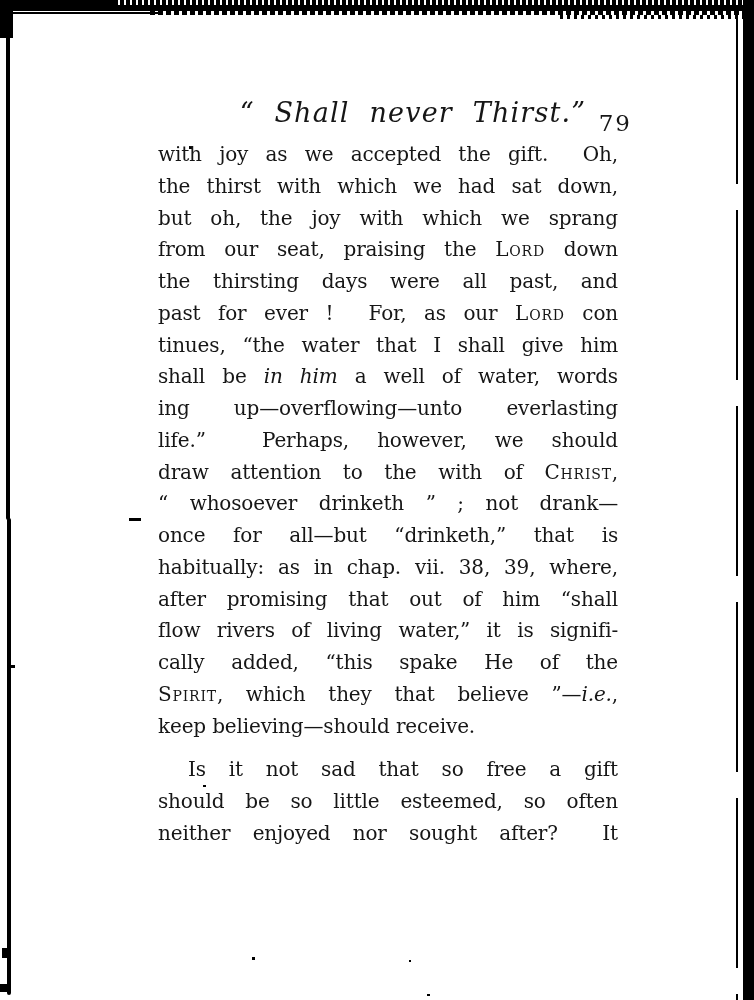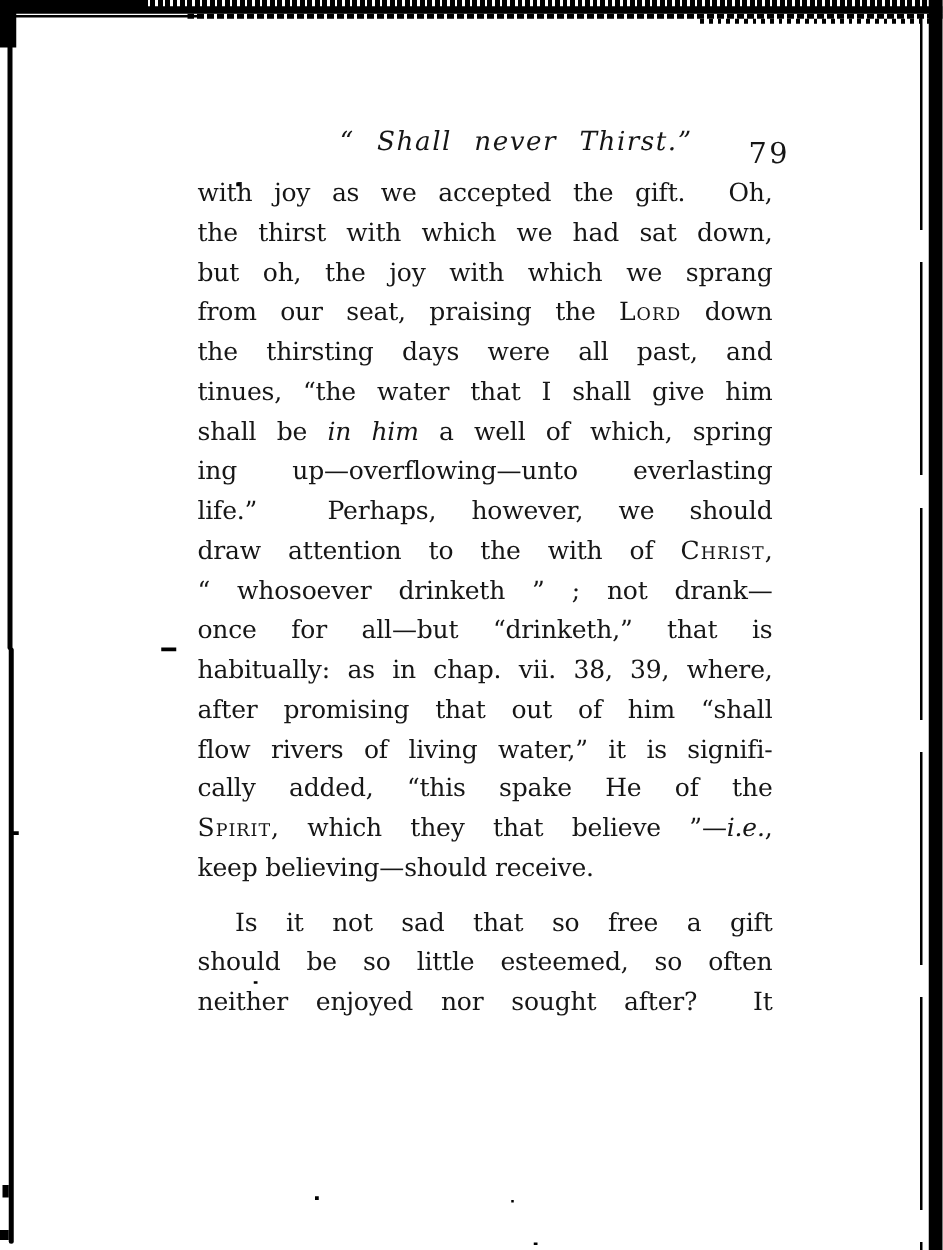--- a/index.html
+++ b/index.html
@@ -36,21 +36,21 @@
   .s5 { left:427px; top:994px; width:3px; height:2px; }
   .s6 { left:2px;  top:948px; width:5px; height:10px; }
   .s7 { left:0;    top:984px; width:7px; height:8px; }
   .s8 { left:10px; top:665px; width:5px; height:3px; }
   .s9 { left:203px; top:785px; width:3px; height:2px; }
 
   
   .hdr { position:absolute; left:158px; top:96px; width:460px; height:40px; }
   .title {
     display:block; text-align:center; padding-left:50px;
-    font-style:italic; font-size:21px; line-height:34px;
+    font-style:italic; font-size:27px; line-height:34px;
     letter-spacing:1.2px; word-spacing:10px;
     white-space:nowrap;
   }
   .pagenum {
     position:absolute; right:-14px; top:14px;
     font-size:23px; letter-spacing:2px;
   }
 
   
   .text-block { position:absolute; left:158px; top:139px; width:460px; }
@@ -93,22 +93,23 @@
     <span class="title">“&nbsp;Shall never Thirst.”</span>
     <span class="pagenum">79</span>
   </div>
 
   <div class="text-block">
       <div class="line j"><span>with joy as we accepted the gift.&nbsp; Oh,</span></div>
       <div class="line j"><span>the thirst with which we had sat down,</span></div>
       <div class="line j"><span>but oh, the joy with which we sprang</span></div>
       <div class="line j"><span>from our seat, praising the </span><span class="sc">Lord</span><span> down</span></div>
       <div class="line j"><span>the thirsting days were all past, and</span></div>
+      <div class="line j"><span>past for ever&nbsp;!&nbsp; For, as our </span><span class="sc">Lord</span><span> con</span></div>
       <div class="line j"><span>tinues, “the water that I shall give him</span></div>
-      <div class="line j"><span>shall be </span><span class="i">in him</span><span> a well of which, spring</span></div>
+      <div class="line j"><span>shall be </span><span class="i">in him</span><span> a well of water, words</span></div>
       <div class="line j"><span>ing up—overflowing—unto everlasting</span></div>
       <div class="line j"><span>life.”&nbsp; Perhaps, however, we should</span></div>
       <div class="line j"><span>draw attention to the with of </span><span class="sc">Christ</span><span>,</span></div>
       <div class="line j"><span>“&nbsp;whosoever drinketh&nbsp;”&nbsp;; not drank—</span></div>
       <div class="line j"><span>once for all—but “drinketh,” that is</span></div>
       <div class="line j"><span>habitually: as in chap. vii. 38, 39, where,</span></div>
       <div class="line j"><span>after promising that out of him “shall</span></div>
       <div class="line j"><span>flow rivers of living water,” it is signifi-</span></div>
       <div class="line j"><span>cally added, “this spake He of the</span></div>
       <div class="line j"><span class="sc">Spirit</span><span>, which they that believe&nbsp;”—</span><span class="i">i.e.</span><span>,</span></div>

